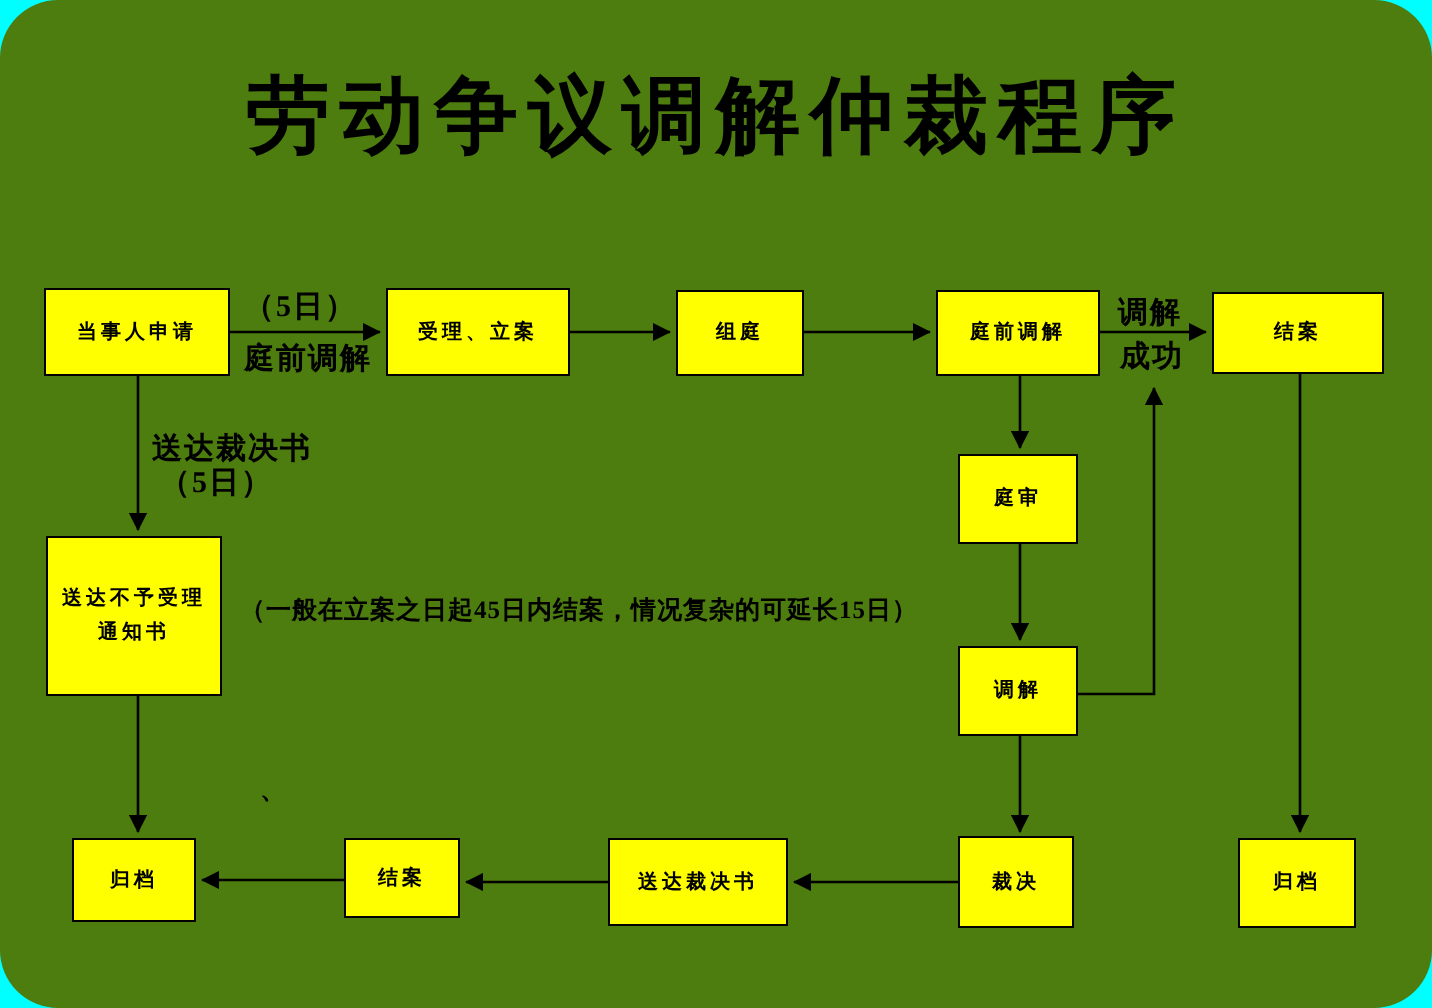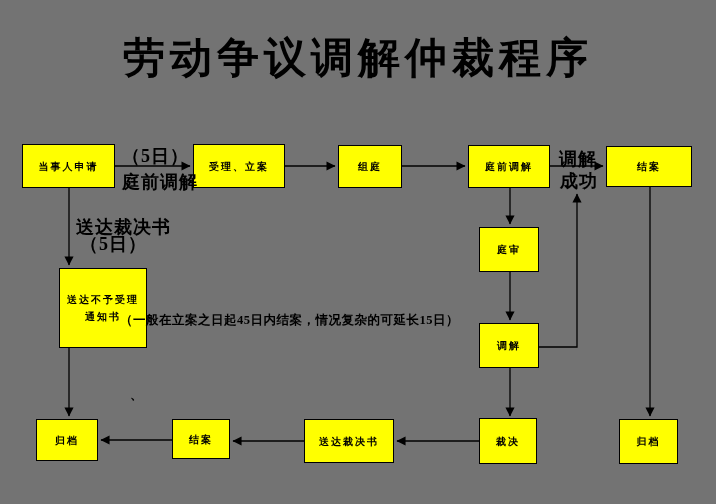--- a/index.html
+++ b/index.html
@@ -3,43 +3,43 @@
 <meta charset="utf-8">
 <style>
   html, body { margin: 0; padding: 0; }
   body {
     width: 716px; height: 504px;
     background: #00ffff;
     font-family: "Liberation Serif", "DejaVu Serif", serif;
     color: #000;
     overflow: hidden;
   }
-  .stage { position: relative; width: 716px; height: 504px; background: #737373; }
+  .stage { position: relative; width: 716px; height: 504px; background: #4d7c0f; border-radius: 29px; }
   .title {
     position: absolute; left: 0; top: 30px; width: 716px;
     text-align: center;
     font-size: 42px; font-weight: bold; letter-spacing: 5px;
     white-space: nowrap;
   }
   .edges { position: absolute; left: 0; top: 0; width: 716px; height: 504px; }
   .edges line, .edges polyline { stroke: #000; stroke-width: 1.3; fill: none; }
   .node {
     position: absolute; box-sizing: border-box;
     background: #ffff00; border: 1px solid #000;
     display: flex; align-items: center; justify-content: center;
     font-size: 10px; font-weight: bold; letter-spacing: 2px;
     text-align: center; line-height: 1.7;
   }
   .node.multiline { padding: 2px 6px; }
   .edge-label {
-    position: absolute; font-size: 18px; font-weight: bold;
+    position: absolute; font-size: 15px; font-weight: bold;
     letter-spacing: 1px; white-space: nowrap;
   }
   .note {
-    position: absolute; left: 120px; top: 312px;
+    position: absolute; left: 120px; top: 297px;
     font-size: 12.5px; font-weight: bold; letter-spacing: 0.5px;
     white-space: nowrap;
   }
   .stray { position: absolute; left: 130px; top: 386px; font-size: 13px; font-weight: bold; }
 </style>
 </head>
 <body>
 
 <div class="stage">
 
@@ -72,21 +72,21 @@
 
     <line x1="650" y1="187" x2="650" y2="416" marker-end="url(#ah)"></line>
   </svg>
 
   <div class="node" style="left:22px;  top:144px; width:93px;  height:44px;">当事人申请</div>
   <div class="node" style="left:193px; top:144px; width:92px;  height:44px;">受理、立案</div>
   <div class="node" style="left:338px; top:145px; width:64px;  height:43px;">组庭</div>
   <div class="node" style="left:468px; top:145px; width:82px;  height:43px;">庭前调解</div>
   <div class="node" style="left:606px; top:146px; width:86px;  height:41px;">结案</div>
 
-  <div class="node multiline" style="left:23px; top:268px; width:88px; height:80px;margin-left:36px;">送达不予受理通知书</div>
+  <div class="node multiline" style="left:23px; top:268px; width:88px; height:80px;">送达不予受理通知书</div>
 
   <div class="node" style="left:479px; top:227px; width:60px; height:45px;">庭审</div>
   <div class="node" style="left:479px; top:323px; width:60px; height:45px;">调解</div>
 
   <div class="node" style="left:36px;  top:419px; width:62px; height:42px;">归档</div>
   <div class="node" style="left:172px; top:419px; width:58px; height:40px;">结案</div>
   <div class="node" style="left:304px; top:419px; width:90px; height:44px;">送达裁决书</div>
   <div class="node" style="left:479px; top:418px; width:58px; height:46px;text-align:center;">裁决</div>
   <div class="node" style="left:619px; top:419px; width:59px; height:45px;">归档</div>
 

